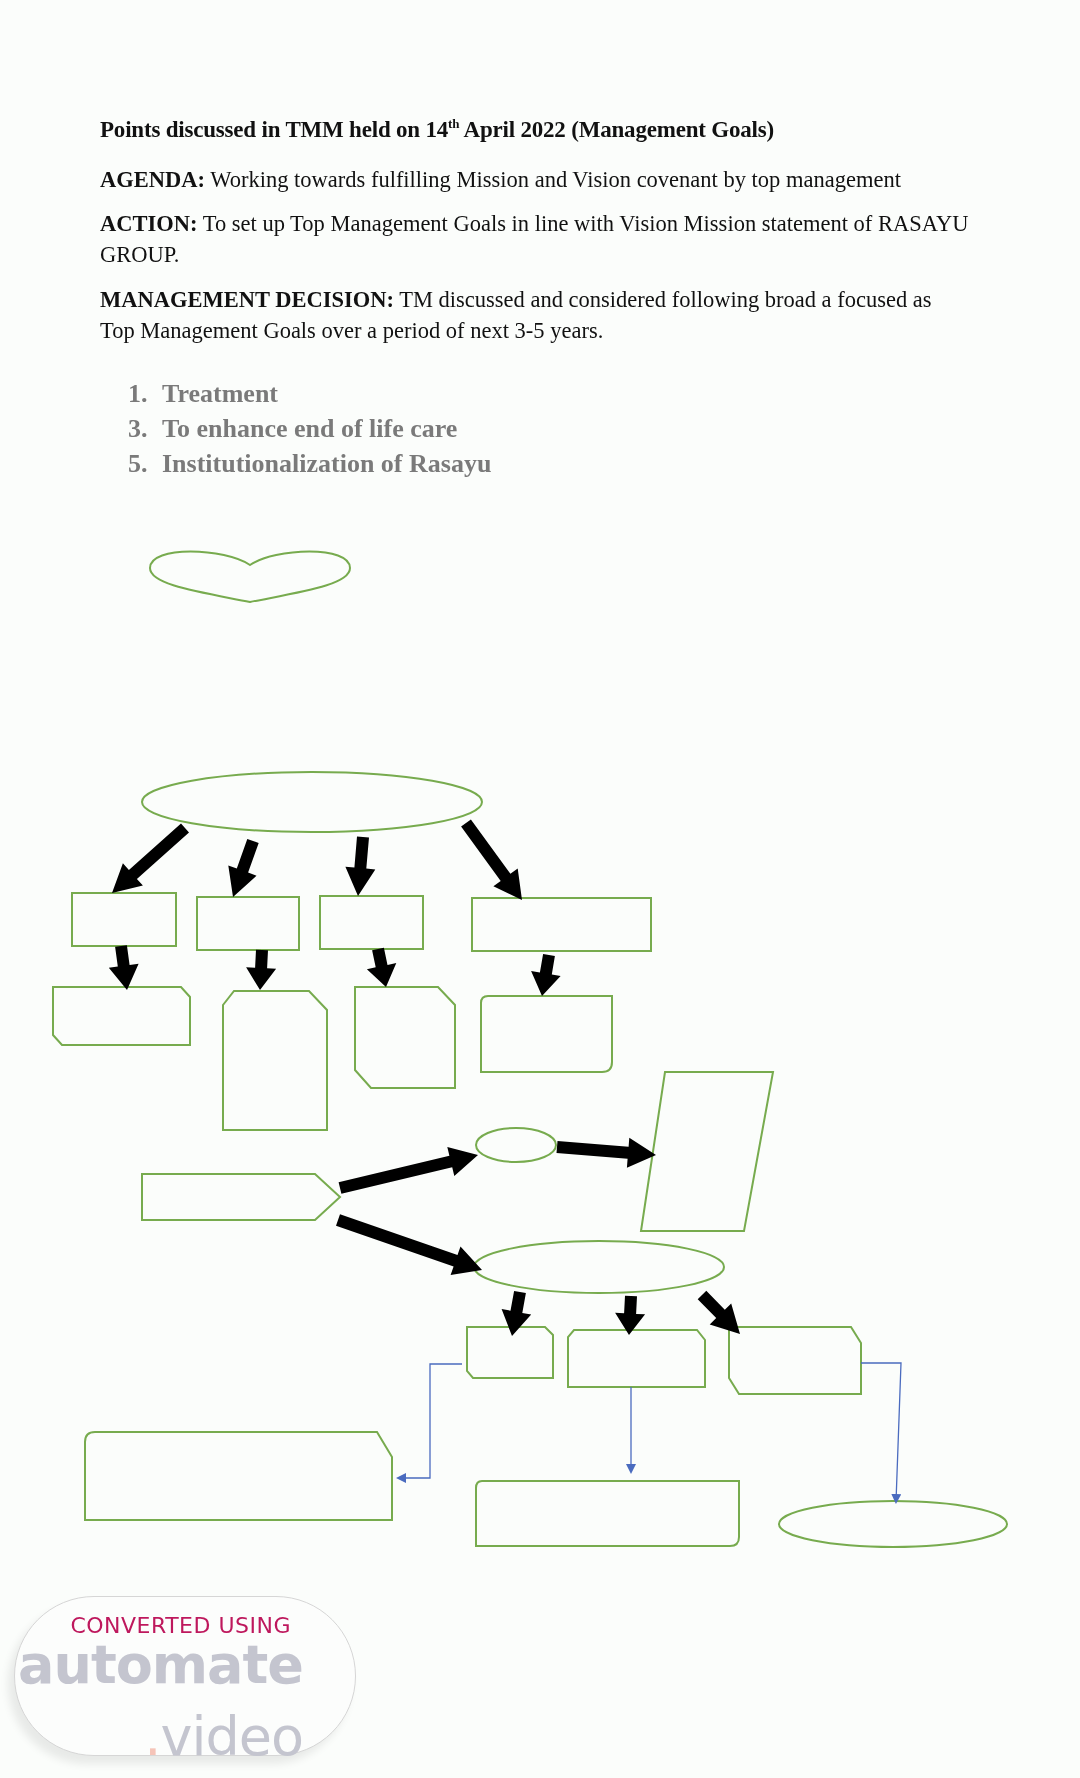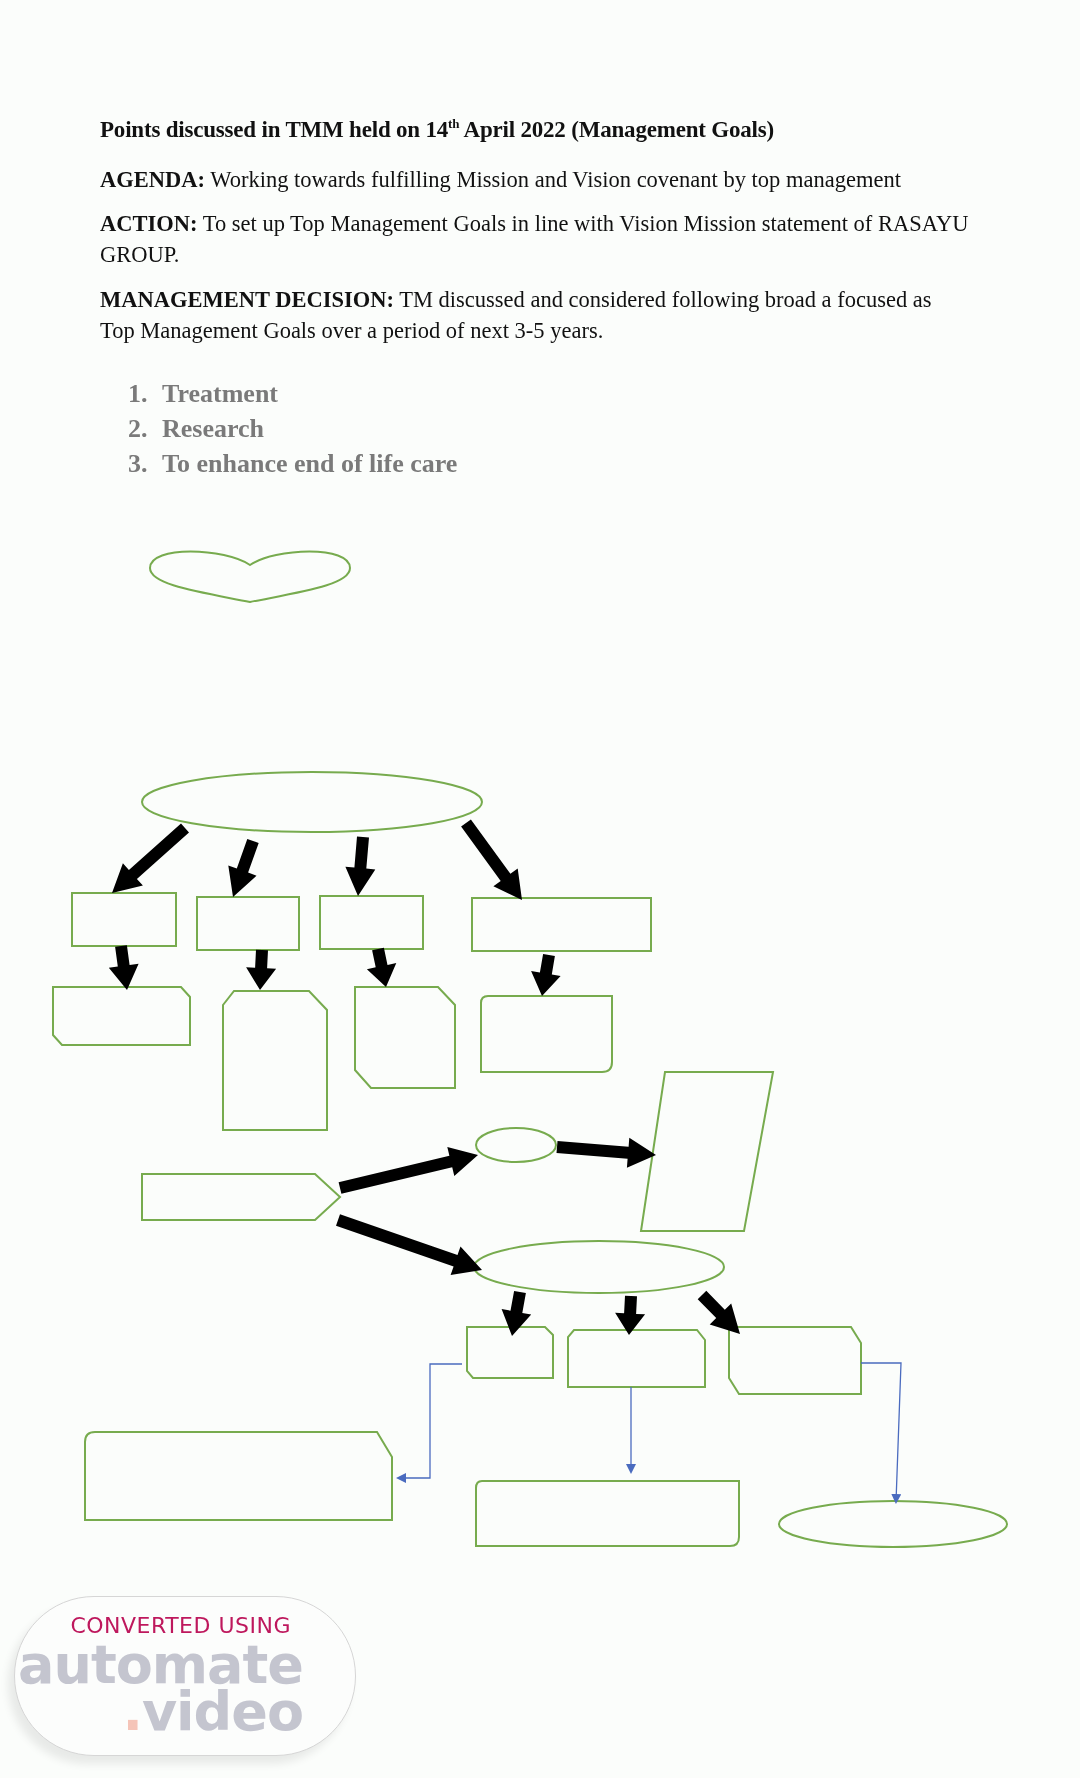--- a/index.html
+++ b/index.html
@@ -20,38 +20,38 @@
   .goals li span.num { display: inline-block; width: 34px; }
   svg.diagram { position: absolute; left: 0; top: 0; }
   .watermark {
     position: absolute; left: 14px; top: 1596px; width: 340px; height: 158px;
     border: 1.5px solid #d6d6d6; border-radius: 80px; background: #fcfdfc;
     box-shadow: -6px 8px 8px rgba(0,0,0,0.08);
     font-family: "DejaVu Sans", sans-serif; color: #c4c5cf;
   }
   .wm-top { position: absolute; right: 64px; top: 16px; font-size: 22px; color: #be185d; letter-spacing: 0.5px; }
   .wm-mid { position: absolute; right: 52px; top: 36px; font-size: 54px; font-weight: bold; letter-spacing: -1px; }
-  .wm-bot { position: absolute; right: 52px; top: 83px; font-size: 54px; font-weight: bold; letter-spacing: -1px; text-align: center; }
+  .wm-bot { position: absolute; right: 52px; top: 108px; font-size: 54px; font-weight: normal; letter-spacing: -1px; text-align: center; }
   .wm-dot { color: #f5c4b8; }
 </style>
 </head>
 <body>
 
 <div class="title"><span>Points discussed in TMM held on 14</span><sup>th</sup><span> April 2022 (Management Goals)</span></div>
 
 <div class="para" style="top:164px;"><b>AGENDA:</b><span> Working towards fulfilling Mission and Vision covenant by top   management</span></div>
 
 <div class="para" style="top:208px; width:880px;"><b>ACTION:</b><span> To set up Top Management Goals in line with Vision Mission statement of RASAYU GROUP.</span></div>
 
 <div class="para" style="top:284px; width:840px;"><b>MANAGEMENT DECISION:</b><span> TM discussed and considered following broad a focused as Top Management Goals over a period of next 3-5 years.</span></div>
 
 <ol class="goals">
   <li><span class="num">1.</span><span>Treatment</span></li>
-  <li><span class="num">2.</span><span>Research</span></li>
   <li><span class="num">3.</span><span>To enhance end of life care</span></li>
+  <li><span class="num">5.</span><span>Institutionalization of Rasayu</span></li>
 </ol>
 
 <svg class="diagram" width="1080" height="1778" viewBox="0 0 1080 1778">
   <defs>
     <marker id="blueArrow" markerWidth="10" markerHeight="10" refX="8" refY="5" orient="auto" markerUnits="userSpaceOnUse">
       <path d="M0,0 L10,5 L0,10 z" fill="#4a6bbf"></path>
     </marker>
   </defs>
   <g fill="none" stroke="#77ab4e" stroke-width="2">
 

